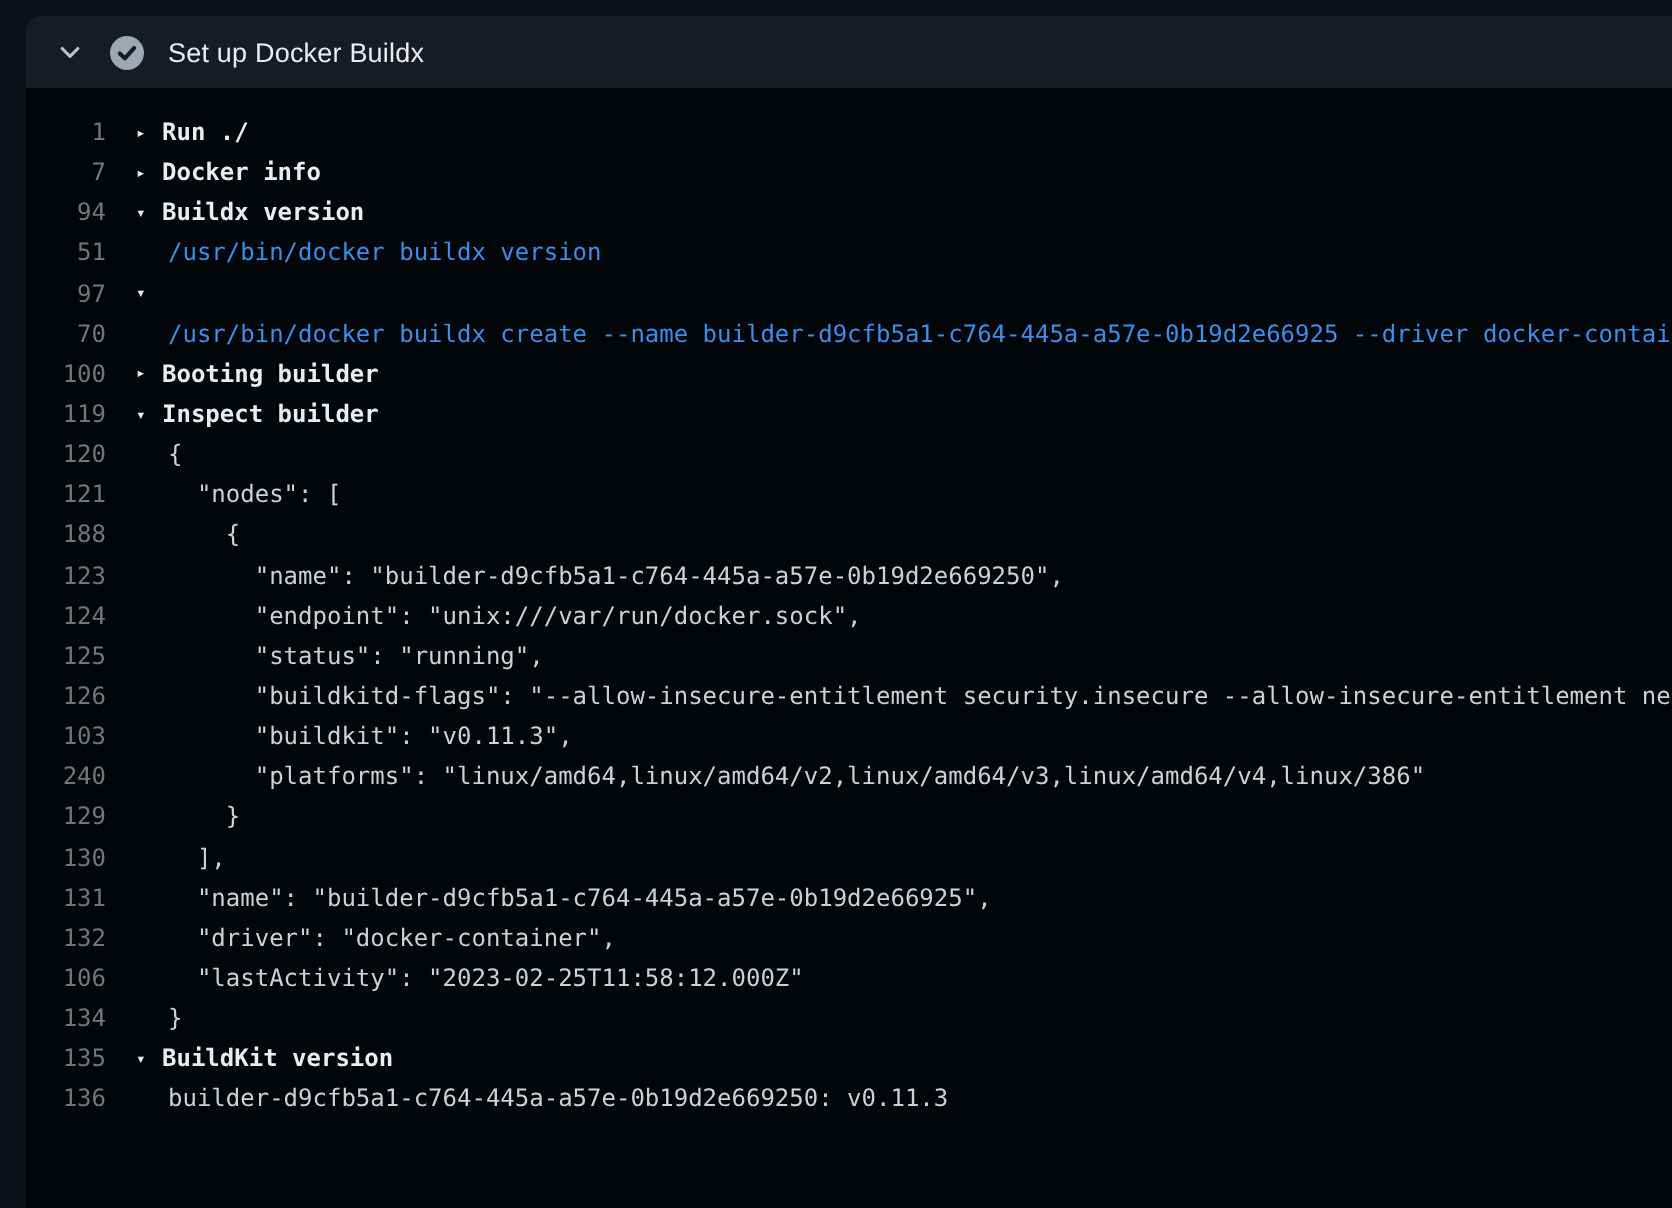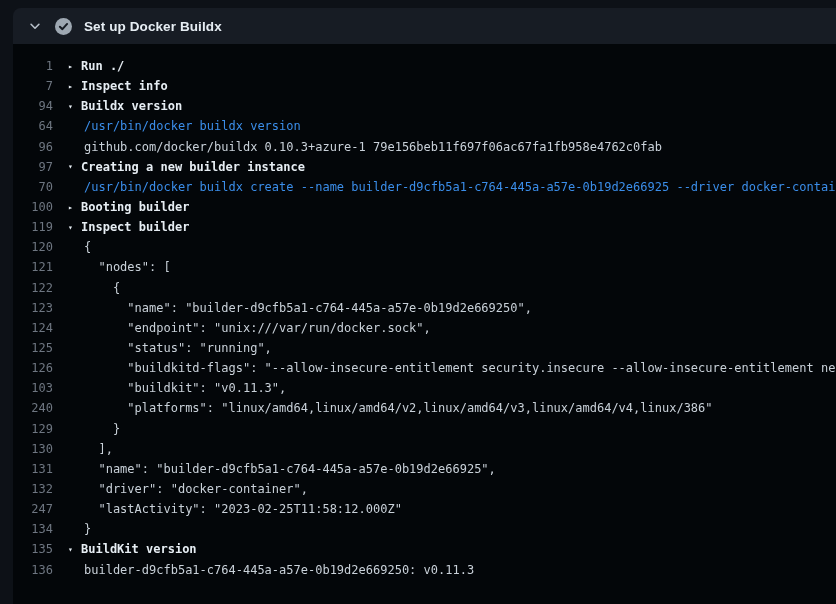--- a/index.html
+++ b/index.html
@@ -14,21 +14,20 @@
     position: absolute;
     left: 13px; top: 8px; right: 0; bottom: 0;
   }
   .step-header {
     height: 36px;
     background: var(--header-bg, #171c24);
     border-radius: 8px 0 0 0;
     display: flex;
     align-items: center;
     cursor: pointer;
-    font-weight: bold;
   }
   .chevron { margin-left: 15px; display: flex; align-items: center; }
   .status-circle { margin-left: 13px; display: flex; align-items: center; }
   .step-title {
     margin-left: 12px;
     color: var(--group-text, #e6edf3);
     font-size: 13.5px;
     letter-spacing: 0.1px;
   }
   .log-body {
@@ -88,41 +87,35 @@
 
   <div class="log-body" id="log-body">
       <div class="line group">
     <span class="num">1</span>
     <span class="arrow">▸</span>
     <span class="text">Run ./</span>
   </div>
       <div class="line group">
     <span class="num">7</span>
     <span class="arrow">▸</span>
-    <span class="text">Inspect info</span>
+    <span class="text">Docker info</span>
   </div>
       <div class="line group">
     <span class="num">94</span>
     <span class="arrow">▾</span>
     <span class="text">Buildx version</span>
   </div>
       <div class="line command">
-    <span class="num">64</span>
+    <span class="num">51</span>
     
     <span class="text">/usr/bin/docker buildx version</span>
   </div>
-      <div class="line output">
-    <span class="num">96</span>
-    
-    <span class="text">github.com/docker/buildx 0.10.3+azure-1 79e156beb11f697f06ac67fa1fb958e4762c0fab</span>
-  </div>
       <div class="line group">
     <span class="num">97</span>
     <span class="arrow">▾</span>
-    <span class="text">Creating a new builder instance</span>
   </div>
       <div class="line command">
     <span class="num">70</span>
     
     <span class="text">/usr/bin/docker buildx create --name builder-d9cfb5a1-c764-445a-a57e-0b19d2e66925 --driver docker-container</span>
   </div>
       <div class="line group">
     <span class="num">100</span>
     <span class="arrow">▸</span>
     <span class="text">Booting builder</span>
@@ -136,21 +129,21 @@
     <span class="num">120</span>
     
     <span class="text">{</span>
   </div>
       <div class="line output">
     <span class="num">121</span>
     
     <span class="text">  "nodes": [</span>
   </div>
       <div class="line output">
-    <span class="num">122</span>
+    <span class="num">188</span>
     
     <span class="text">    {</span>
   </div>
       <div class="line output">
     <span class="num">123</span>
     
     <span class="text">      "name": "builder-d9cfb5a1-c764-445a-a57e-0b19d2e669250",</span>
   </div>
       <div class="line output">
     <span class="num">124</span>
@@ -191,21 +184,21 @@
     <span class="num">131</span>
     
     <span class="text">  "name": "builder-d9cfb5a1-c764-445a-a57e-0b19d2e66925",</span>
   </div>
       <div class="line output">
     <span class="num">132</span>
     
     <span class="text">  "driver": "docker-container",</span>
   </div>
       <div class="line output">
-    <span class="num">247</span>
+    <span class="num">106</span>
     
     <span class="text">  "lastActivity": "2023-02-25T11:58:12.000Z"</span>
   </div>
       <div class="line output">
     <span class="num">134</span>
     
     <span class="text">}</span>
   </div>
       <div class="line group">
     <span class="num">135</span>

